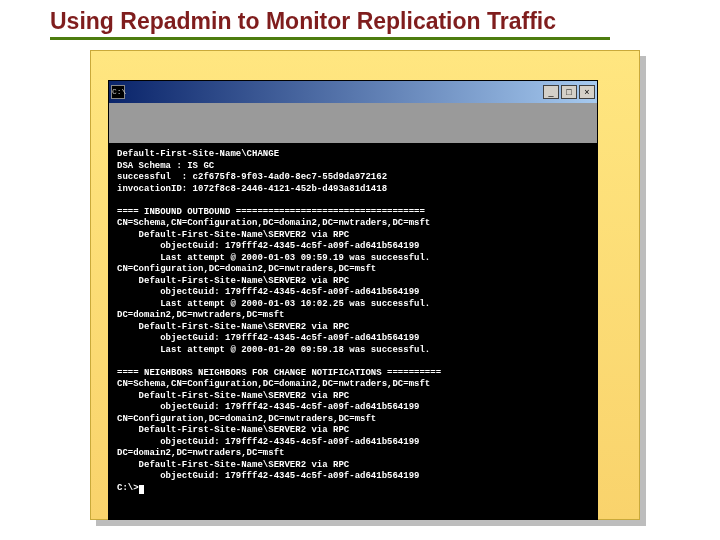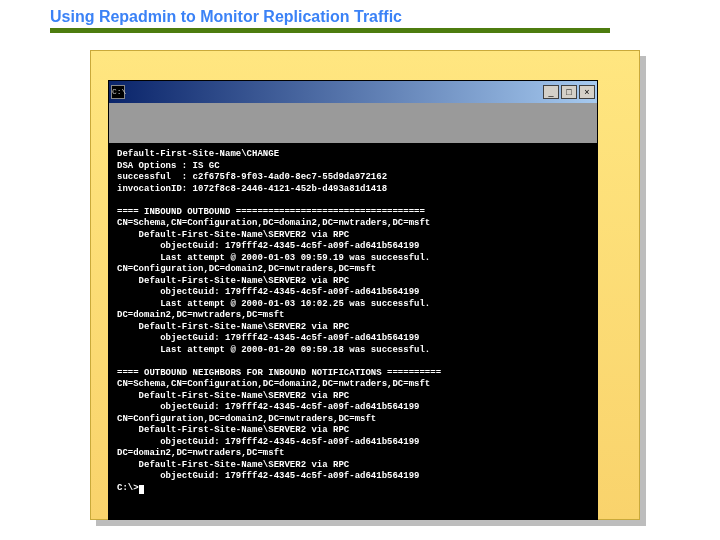--- a/index.html
+++ b/index.html
@@ -8,24 +8,24 @@
     width: 720px;
     height: 540px;
     background: #fff;
     font-family: Arial, Helvetica, sans-serif;
     position: relative;
   }
   .title {
     position: absolute;
     top: 8px;
     left: 50px;
-    font-size: 16px;
+    font-size: 23px;
     font-weight: bold;
-    color: #3b82f6;
-    border-bottom: 5px solid #4d7c0f;
+    color: #7f1d1d;
+    border-bottom: 3px solid #4d7c0f;
     padding-bottom: 2px;
     width: 560px;
   }
   .yellow-box {
     position: absolute;
     top: 50px;
     left: 90px;
     width: 550px;
     height: 470px;
     background: linear-gradient(180deg, #ffe680 0%, #f9d36c 100%);
@@ -119,39 +119,39 @@
       <div class="cmd-icon">C:\</div>
     </div>
     <div class="btns">
       <div class="cmd-btn">_</div>
       <div class="cmd-btn">□</div>
       <div class="cmd-btn">×</div>
     </div>
   </div>
   <div class="cmd-gray-area"></div>
   <div class="cmd-body"><span>Default-First-Site-Name\CHANGE</span>
-<span>DSA Options : IS GC</span>
+<span>DSA Schema : IS GC</span>
 <span>successful  : c2f675f8-9f03-4ad0-8ec7-55d9da972162</span>
 <span>invocationID: 1072f8c8-2446-4121-452b-d493a81d1418</span>
 
 <span>==== INBOUND OUTBOUND ===================================</span>
 <span>CN=Schema,CN=Configuration,DC=domain2,DC=nwtraders,DC=msft</span>
 <span>    Default-First-Site-Name\SERVER2 via RPC</span>
 <span>        objectGuid: 179fff42-4345-4c5f-a09f-ad641b564199</span>
 <span>        Last attempt @ 2000-01-03 09:59.19 was successful.</span>
 <span>CN=Configuration,DC=domain2,DC=nwtraders,DC=msft</span>
 <span>    Default-First-Site-Name\SERVER2 via RPC</span>
 <span>        objectGuid: 179fff42-4345-4c5f-a09f-ad641b564199</span>
 <span>        Last attempt @ 2000-01-03 10:02.25 was successful.</span>
 <span>DC=domain2,DC=nwtraders,DC=msft</span>
 <span>    Default-First-Site-Name\SERVER2 via RPC</span>
 <span>        objectGuid: 179fff42-4345-4c5f-a09f-ad641b564199</span>
 <span>        Last attempt @ 2000-01-20 09:59.18 was successful.</span>
 
-<span>==== OUTBOUND NEIGHBORS FOR INBOUND NOTIFICATIONS ==========</span>
+<span>==== NEIGHBORS NEIGHBORS FOR CHANGE NOTIFICATIONS ==========</span>
 <span>CN=Schema,CN=Configuration,DC=domain2,DC=nwtraders,DC=msft</span>
 <span>    Default-First-Site-Name\SERVER2 via RPC</span>
 <span>        objectGuid: 179fff42-4345-4c5f-a09f-ad641b564199</span>
 <span>CN=Configuration,DC=domain2,DC=nwtraders,DC=msft</span>
 <span>    Default-First-Site-Name\SERVER2 via RPC</span>
 <span>        objectGuid: 179fff42-4345-4c5f-a09f-ad641b564199</span>
 <span>DC=domain2,DC=nwtraders,DC=msft</span>
 <span>    Default-First-Site-Name\SERVER2 via RPC</span>
 <span>        objectGuid: 179fff42-4345-4c5f-a09f-ad641b564199</span>
 <span>C:\&gt;</span><span class="cursor"></span></div>

